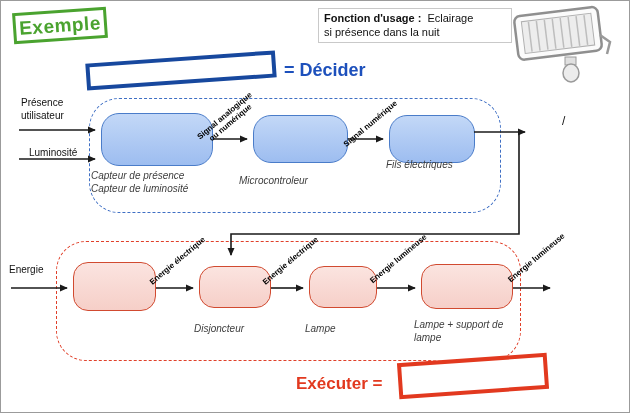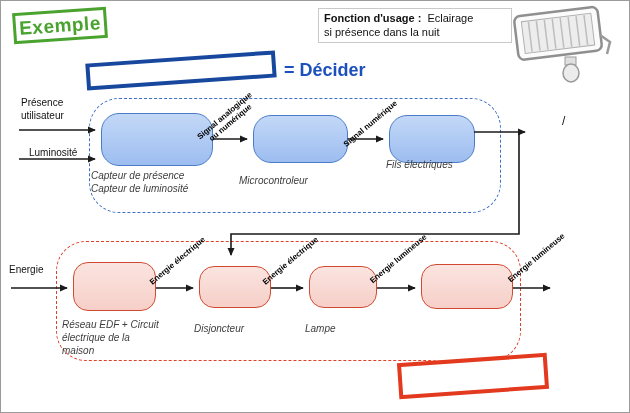--- a/index.html
+++ b/index.html
@@ -107,29 +107,29 @@
   <div class="abs diag" style="left:328px;top:119px">Signal numérique</div>
 
   <div class="abs sidetxt" style="left:561px;top:113px;font-size:12px">/</div>
 
   <div class="cont cont-red" style="left:55px;top:240px;width:465px;height:120px"></div>
   <div class="nodebox redbox" style="left:72px;top:261px;width:83px;height:49px"></div>
   <div class="nodebox redbox" style="left:198px;top:265px;width:72px;height:42px"></div>
   <div class="nodebox redbox" style="left:308px;top:265px;width:68px;height:42px"></div>
   <div class="nodebox redbox" style="left:420px;top:263px;width:92px;height:45px"></div>
 
-  <div class="abs italiclbl pre center" style="left:61px;top:317px;width:106px">Réseau EDF + Circuit
-électrique de la
-maison</div>
   <div class="abs italiclbl center" style="left:193px;top:321px;width:82px">Disjoncteur</div>
   <div class="abs italiclbl center" style="left:304px;top:321px;width:76px">Lampe</div>
+  <div class="abs italiclbl pre center" style="left:413px;top:317px;width:106px">Lampe + support de
+lampe</div>
 
   <div class="abs sidetxt" style="left:8px;top:263px">Energie</div>
 
   <div class="abs diag" style="left:135px;top:256px">Energie électrique</div>
   <div class="abs diag" style="left:248px;top:256px">Energie électrique</div>
   <div class="abs diag" style="left:356px;top:254px">Energie lumineuse</div>
   <div class="abs diag" style="left:494px;top:253px">Energie lumineuse</div>
 
 
+  <div class="abs execute">Exécuter =</div>
   <div class="stamp stamp-red"></div>
 
 </div>
 
 </body></html>

